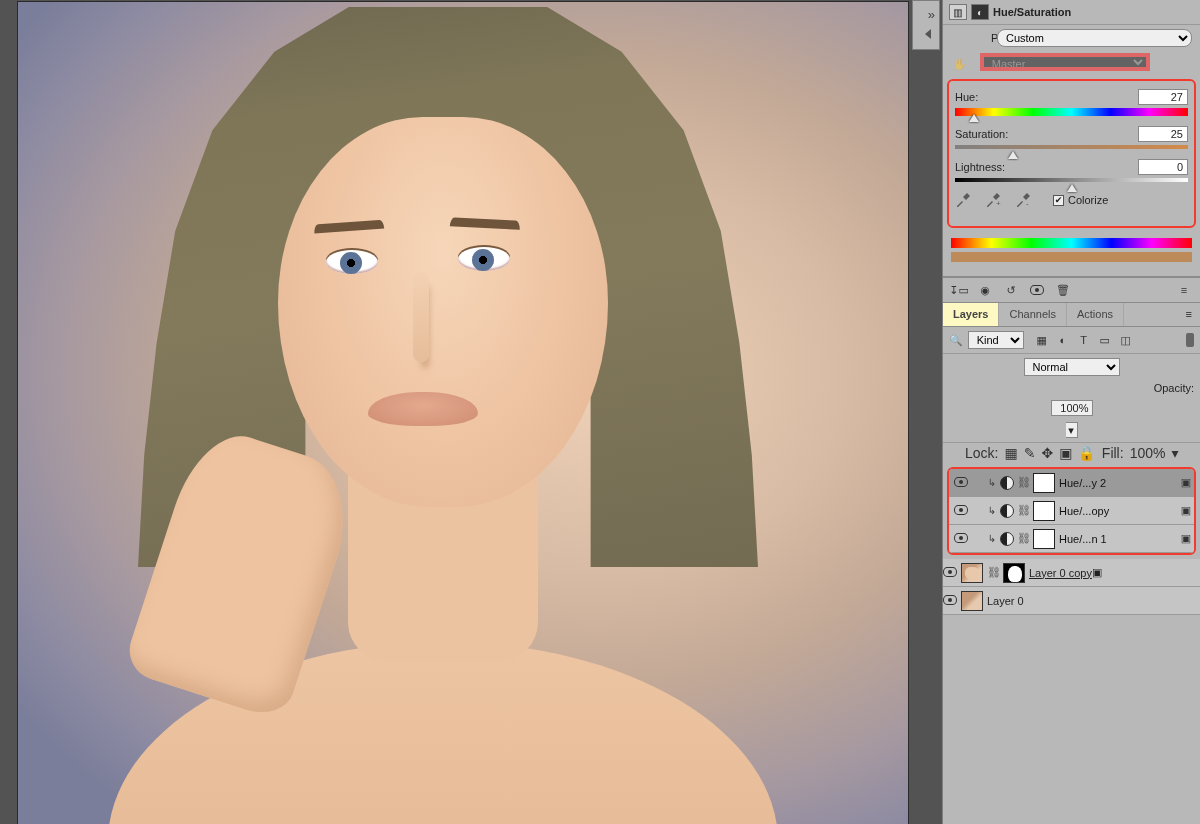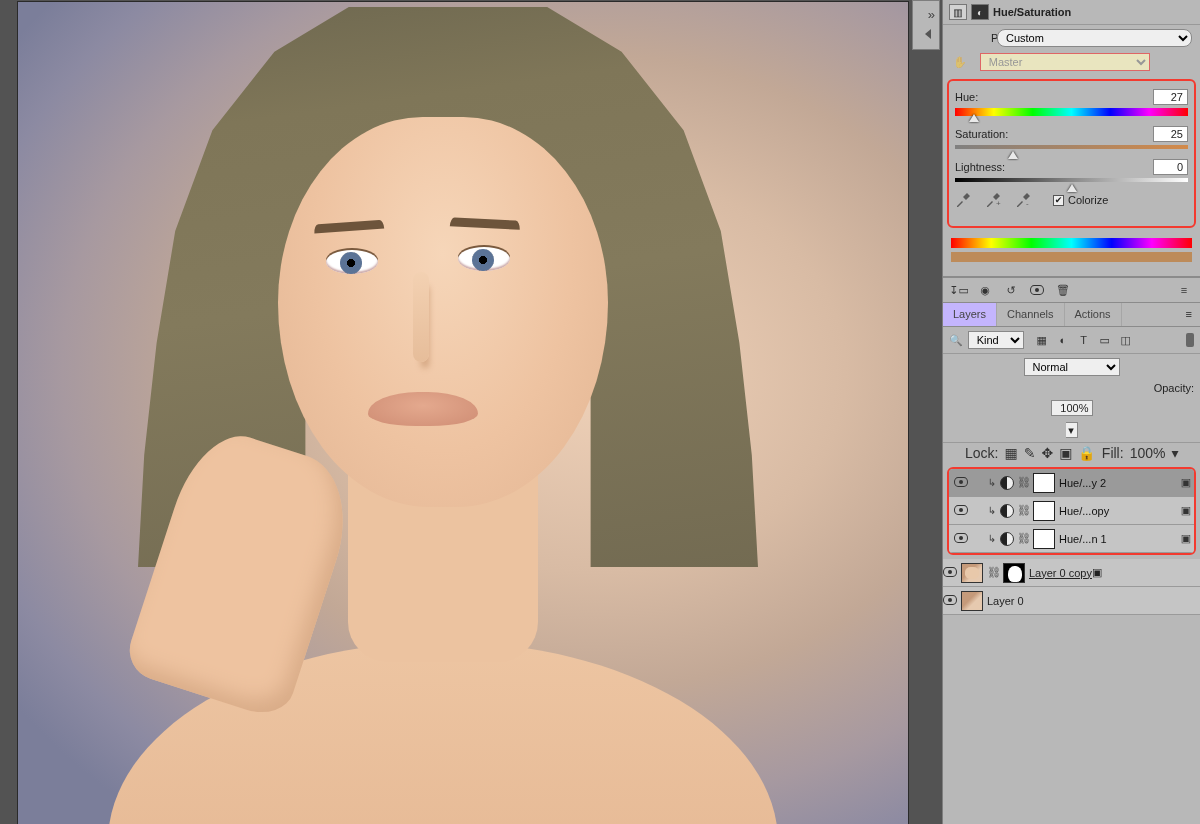--- a/index.html
+++ b/index.html
@@ -30,25 +30,25 @@
   .right-panels { position:absolute; right:0; top:0; width:258px; height:824px; background:#b8b8b8; border-left:1px solid #7e7e7e; font-size:11px; color:#222; }
   .panel { border-bottom:1px solid #8b8b8b; }
   .hsl-header { display:flex; align-items:center; gap:4px; padding:4px 6px; background:#b8b8b8; border-bottom:1px solid #999; }
   .hsl-header .ibox { width:18px; height:16px; background:#d2d2d2; border:1px solid #777; display:flex; align-items:center; justify-content:center; font-size:10px; }
   .hsl-header .title { font-weight:600; }
   .row { display:flex; align-items:center; padding:4px 8px; gap:6px; }
   .row label { width:36px; color:#222;padding-left:40px; }
   select, .select { height:18px; background:#efefef; border:1px solid #888; font-size:11px; padding-left:4px; }
   .preset-select { flex:1;border-radius:8px; }
   .master-row { padding:2px 8px 8px 40px; color:#8a8a8a; }
-  .master-select { width:170px; color:#8a8a8a; background:#fef9c3; border:1px solid #ef4444; }
+  .master-select { width:170px; color:#8a8a8a; background:#404040; border:4px solid #ef4444; }
   .hsl-box { border:2px solid #f33a2f; border-radius:6px; margin:0 4px 6px 4px; padding:8px 6px 18px 6px; }
   .slider-blk { margin-bottom:10px; }
   .slider-blk .lbls { display:flex; justify-content:space-between; align-items:center; margin-bottom:3px; }
-  .slider-blk .val { width:35px; height:16px; background:#fff; border:1px solid #888; text-align:right; padding-right:4px; display:inline-flex; align-items:center; justify-content:flex-end; }
+  .slider-blk .val { width:50px; height:16px; background:#fff; border:1px solid #888; text-align:right; padding-right:4px; display:inline-flex; align-items:center; justify-content:flex-end; }
   .track { position:relative; height:10px; border-radius:0; }
   .track.hue { background: linear-gradient(90deg, #f00, #ff0, #0f0, #0ff, #00f, #f0f, #f00); height:8px; }
   .track.sat { background: linear-gradient(90deg, #808080, #d38a4a); height:4px; margin-top:2px;}
   .track.light { background: linear-gradient(90deg, #000, #888, #fff); height:4px; margin-top:2px;}
   .thumb { position:absolute; top:6px; width:0; height:0; border-left:5px solid transparent; border-right:5px solid transparent; border-bottom:8px solid #e9e9e9; filter: drop-shadow(0 0 1px #000); transform:translateX(-5px); }
   .tools-row { display:flex; align-items:center; gap:14px; margin-top:6px; }
   .eyedrop { width:16px; height:16px; position:relative; opacity:.8; }
   .eyedrop svg { width:16px; height:16px; }
   .colorize-chk { display:flex; align-items:center; gap:4px; margin-left:8px; }
   .colorize-chk .cb { width:11px; height:11px; background:#efefef; border:1px solid #555; display:flex; align-items:center; justify-content:center; font-size:9px; }
@@ -56,21 +56,21 @@
   .spectra .bar { height:10px; margin-bottom:4px; }
   .spectra .bar.full { background: linear-gradient(90deg,#f00,#ff0,#0f0,#0ff,#00f,#f0f,#f00); }
   .spectra .bar.solid { background: #bd8b5a; }
 
   .layer-opts-bar { display:flex; align-items:center; justify-content:flex-end; gap:10px; padding:4px 8px; border-top:1px solid #8b8b8b; border-bottom:1px solid #8b8b8b; height:26px; background:#b8b8b8; }
   .layer-opts-bar .ic { width:16px; height:16px; display:flex; align-items:center; justify-content:center; color:#333; }
   .layer-opts-bar .menu { margin-left:auto; }
 
   .tabs { display:flex; border-bottom:1px solid #8b8b8b; background:#b8b8b8; }
   .tab { padding:5px 10px 6px; font-size:11px; color:#444; border-right:1px solid #a6a6a6; }
-  .tab.active { background:#c4b5fd; font-weight:400; }
+  .tab.active { background:#fef9c3; font-weight:700; }
   .tabs .menu { margin-left:auto; padding:5px 8px; }
 
   .filter-row { display:flex; align-items:center; gap:5px; padding:4px 6px; border-bottom:1px solid #9a9a9a; }
   .kind-select { width:56px; }
   .filter-icons { display:flex; gap:7px; margin-left:6px; color:#333; }
   .filter-icons span { width:14px; text-align:center; }
 
   .blend-row { display:flex; align-items:center; gap:6px; padding:4px 6px; border-bottom:1px solid #9a9a9a;flex-direction:column; }
   .blend-row .blend { width:96px; }
   .blend-row .opl { margin-left:auto; }

